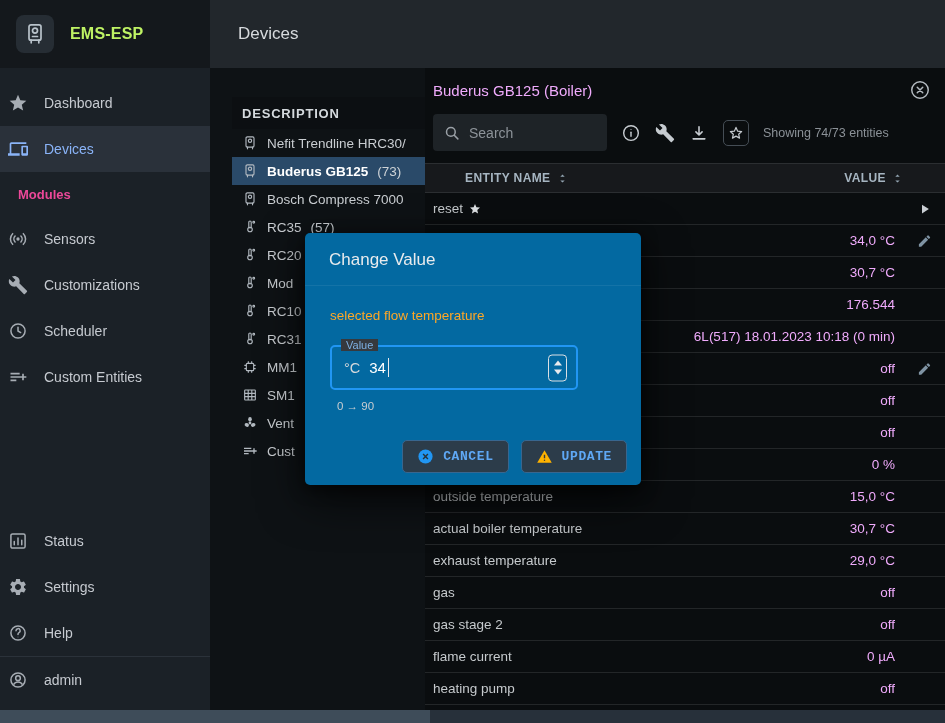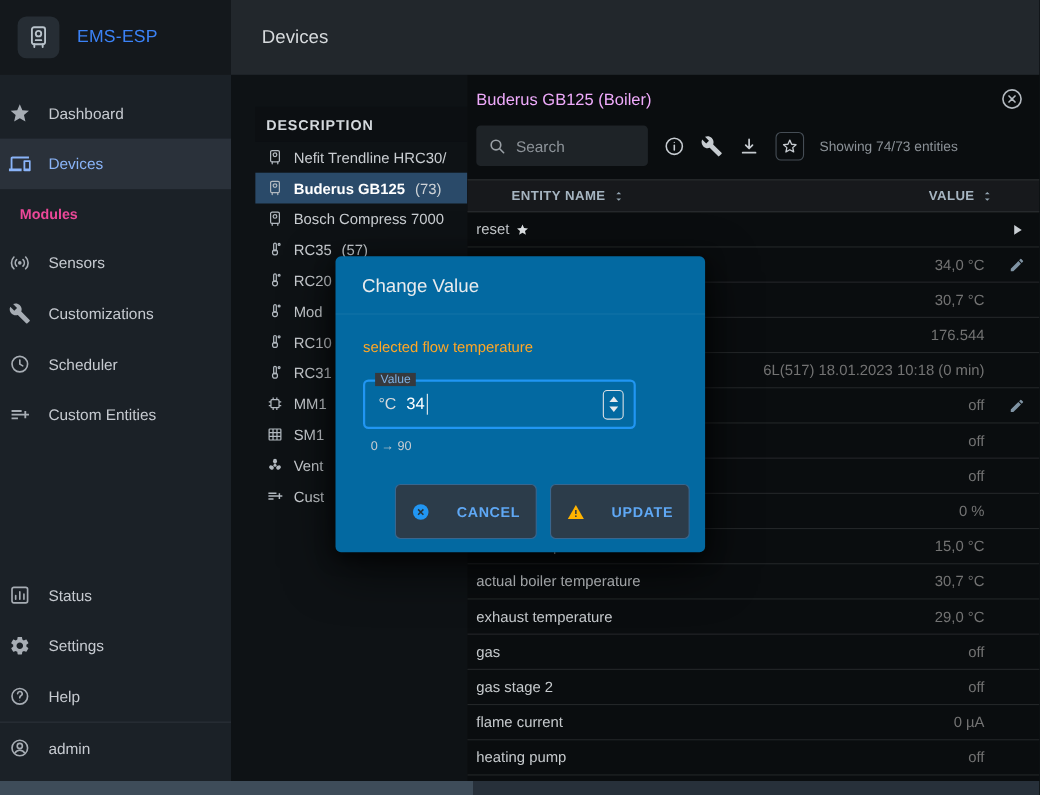--- a/index.html
+++ b/index.html
@@ -6,21 +6,21 @@
   html,body { width:945px; height:723px; }
   body { position:relative; overflow:hidden; background:#0e1215;
          font-family:"Liberation Sans","DejaVu Sans",sans-serif; color:#c7cbd0; }
   svg { display:block; }
 
   
   .sidebar { position:absolute; left:0; top:0; width:210px; height:723px; background:#1b2127; z-index:20; }
   .sidebar-header { height:68px; background:#14181c; display:flex; align-items:center; gap:16px; padding:0 16px; }
   .logo-tile { width:38px; height:38px; background:#262d34; border-radius:8px; display:flex; align-items:center; justify-content:center; color:#b9c3cb; }
   .logo-tile svg { width:24px; height:24px; }
-  .app-title { color:#3b82f6; font-size:16px; font-weight:normal; letter-spacing:.2px; }
+  .app-title { color:#bef264; font-size:16px; font-weight:bold; letter-spacing:.2px; }
   .nav { padding-top:12px; }
   .nav-item { height:46px; display:flex; align-items:center; gap:16px; padding:0 10px 0 8px; color:#c6cad0; font-size:14px; cursor:pointer; white-space:nowrap; }
   .nico { width:20px; height:20px; color:#a7adb4; flex:none; }
   .nico svg { width:20px; height:20px; }
   .nav-item.active { background:#2a313a; color:#8ab4f8; }
   .nav-item.active .nico { color:#8ab4f8; }
   .section-label { height:44px; display:flex; align-items:center; padding-left:18px; color:#ec4899; font-size:13px; font-weight:bold; }
   .nav-bottom { position:absolute; left:0; right:0; top:518px; }
   .nav-item.admin-item { border-top:1px solid #2b323a; }
 
@@ -38,42 +38,42 @@
   .drow.selected { background:#2a4a69; color:#ffffff; font-weight:bold; }
   .dcount { color:#ced3d7; font-weight:normal; }
 
   
   .detail-panel { position:absolute; left:425px; top:68px; width:520px; height:655px; background:#0a0d0f; z-index:10; }
   .panel-titlebar { height:44px; display:flex; align-items:center; padding:0 14px 0 8px; }
   .panel-title { color:#f0abfc; font-size:15px; }
   .close-btn { margin-left:auto; width:22px; height:22px; color:#b4bac0; cursor:pointer; }
   .close-btn svg { width:22px; height:22px; }
   .toolbar { display:flex; align-items:center; gap:14px; padding:2px 8px 12px 8px; }
-  .search-box { width:156px; height:37px; background:#1e2327; border-radius:4px; display:flex; align-items:center; padding:16px 10px; gap:8px; flex:none; }
+  .search-box { width:174px; height:37px; background:#1e2327; border-radius:4px; display:flex; align-items:center; padding:16px 10px; gap:8px; flex:none; }
   .search-box svg { width:18px; height:18px; color:#9aa0a6; }
   .search-box input { background:transparent; border:none; outline:none; color:#e8eaed; font-size:14px; width:130px; font-family:inherit; }
   .search-box input::placeholder { color:#8d9399; }
   .tool-icon { width:20px; height:20px; color:#c6cbd0; cursor:pointer; flex:none; }
   .tool-icon svg { width:20px; height:20px; }
   .star-toggle { width:26px; height:26px; border:1px solid #454d55; border-radius:5px; display:flex; align-items:center; justify-content:center; color:#c6cbd0; cursor:pointer; flex:none; }
   .star-toggle svg { width:16px; height:16px; }
   .entities-summary { color:#8b9197; font-size:12.5px; white-space:nowrap; }
 
   .etable-header { height:30px; background:#17191c; border-top:1px solid #2b2e31; border-bottom:1px solid #2b2e31;
                    display:flex; align-items:center; padding:0 40px 0 8px; color:#a6b5c1; font-size:12px; font-weight:bold; letter-spacing:.4px; }
   .col-name, .col-value { display:flex; align-items:center; gap:4px;padding-left:32px; }
   .col-value { margin-left:auto; }
   .sort-icon { width:15px; height:15px; color:#93a5b2; cursor:pointer; }
   .sort-icon svg { width:15px; height:15px; }
 
   .erow { height:32px; position:relative; display:flex; align-items:center; padding:0 50px 0 8px; border-bottom:1px solid #232628; font-size:13.5px; }
   .ename { color:#c6cacd; display:flex; align-items:center; gap:6px; white-space:nowrap; }
   .fav-star { width:12px; height:12px; color:#dfe3e6; }
   .fav-star svg { width:12px; height:12px; }
-  .evalue { margin-left:auto; color:#737373; white-space:nowrap; }
+  .evalue { margin-left:auto; color:#f0abfc; white-space:nowrap; }
   .eicon { position:absolute; right:13px; top:50%; transform:translateY(-50%); width:15px; height:15px; color:#7f93a3; cursor:pointer; }
   .eicon svg { width:15px; height:15px; }
   .eicon.arrow { color:#c9ced3; }
 
   
   .dialog { position:absolute; left:305px; top:233px; width:336px; background:#0369a1; border-radius:5px; z-index:100;
             box-shadow:0 14px 45px rgba(0,0,0,.7), 0 4px 15px rgba(0,0,0,.5); }
   .dialog-title { padding:17px 24px 15px; color:#e9ebed; font-size:17px; font-weight:500; border-bottom:1px solid rgba(255,255,255,.07); }
   .dialog-body { padding:22px 25px 0; }
   .entity-label { color:#ffa726; font-size:13.5px; }
@@ -83,22 +83,22 @@
   .unit { color:#d5d9dc; font-size:14.5px; margin-right:9px; }
   .val { color:#ffffff; font-size:15px; }
   .caret { width:1.5px; height:19px; background:#e8eaed; margin-left:2px; animation:blink 1s steps(1) infinite; }
   @keyframes blink { 50% { opacity:0; } }
   .spinner { position:absolute; right:9px; top:50%; transform:translateY(-50%); width:19px; height:27px;
              border:1.5px solid #dbe0e4; border-radius:4px; display:flex; flex-direction:column; align-items:center; justify-content:center; gap:4px; cursor:pointer; }
   .sp-up { width:0; height:0; border-left:4px solid transparent; border-right:4px solid transparent; border-bottom:5px solid #e8eaed; }
   .sp-down { width:0; height:0; border-left:4px solid transparent; border-right:4px solid transparent; border-top:5px solid #e8eaed; }
   .range-hint { margin-top:10px; margin-left:7px; color:#c9cdd1; font-size:11.5px; }
   .dialog-actions { display:flex; justify-content:flex-end; gap:12px; padding:28px 14px 12px 0; }
-  .dlg-btn { height:50px; display:flex; align-items:center; gap:24px; padding:0 14px; background:#2c3c4a; border:1px solid #38668f;
-             border-radius:5px; color:#5fa8f5; font-size:13px; font-weight:bold; letter-spacing:.6px; cursor:pointer; font-family:Liberation Sans, sans-serif; }
+  .dlg-btn { height:33px; display:flex; align-items:center; gap:9px; padding:0 14px; background:#2c3c4a; border:1px solid #38668f;
+             border-radius:5px; color:#5fa8f5; font-size:13px; font-weight:bold; letter-spacing:.6px; cursor:pointer; font-family:Liberation Mono, monospace; }
   .btn-icon { width:17px; height:17px; }
   .btn-icon svg { width:17px; height:17px; }
 
   
   .hscrollbar { position:absolute; left:0; bottom:0; width:945px; height:13px; background:#27303a; z-index:60; }
   .hthumb { position:absolute; left:0; top:0; height:13px; width:430px; background:#3e4c59; }
 </style>
 </head>
 <body>
 

